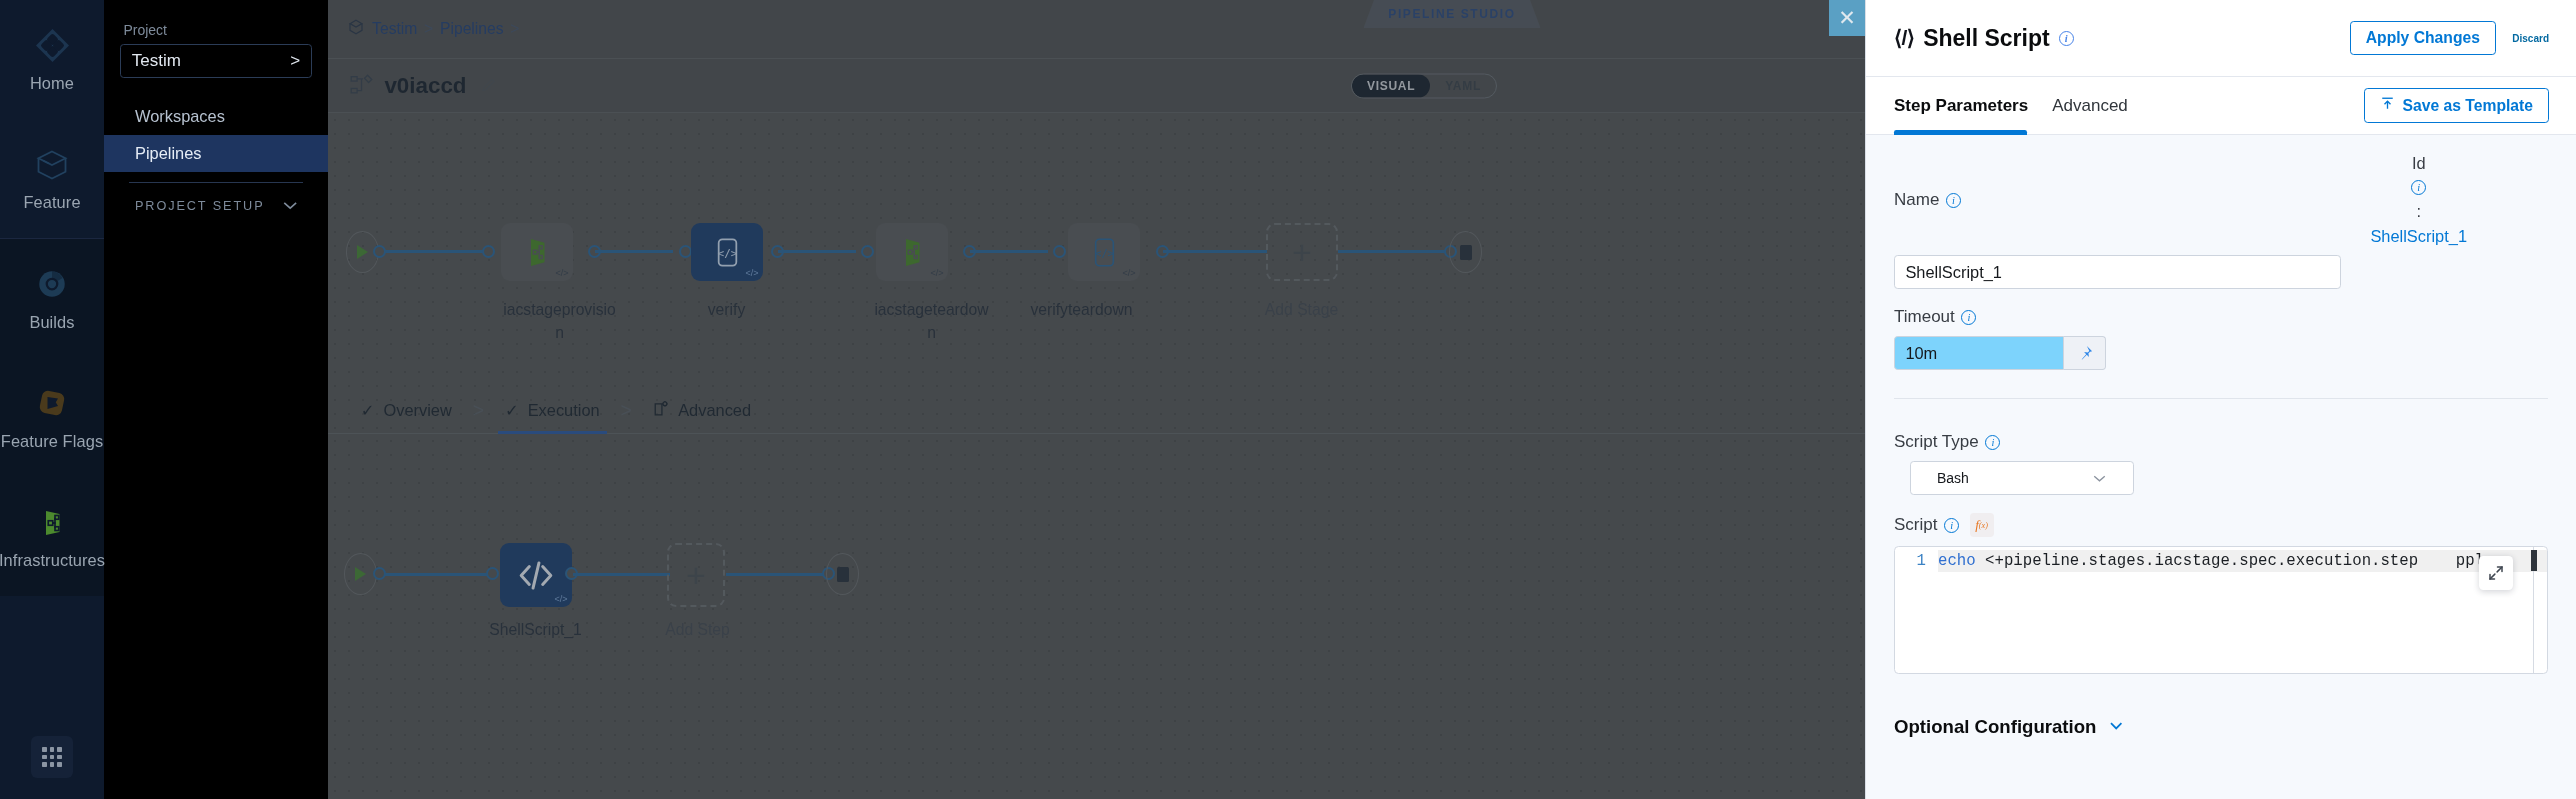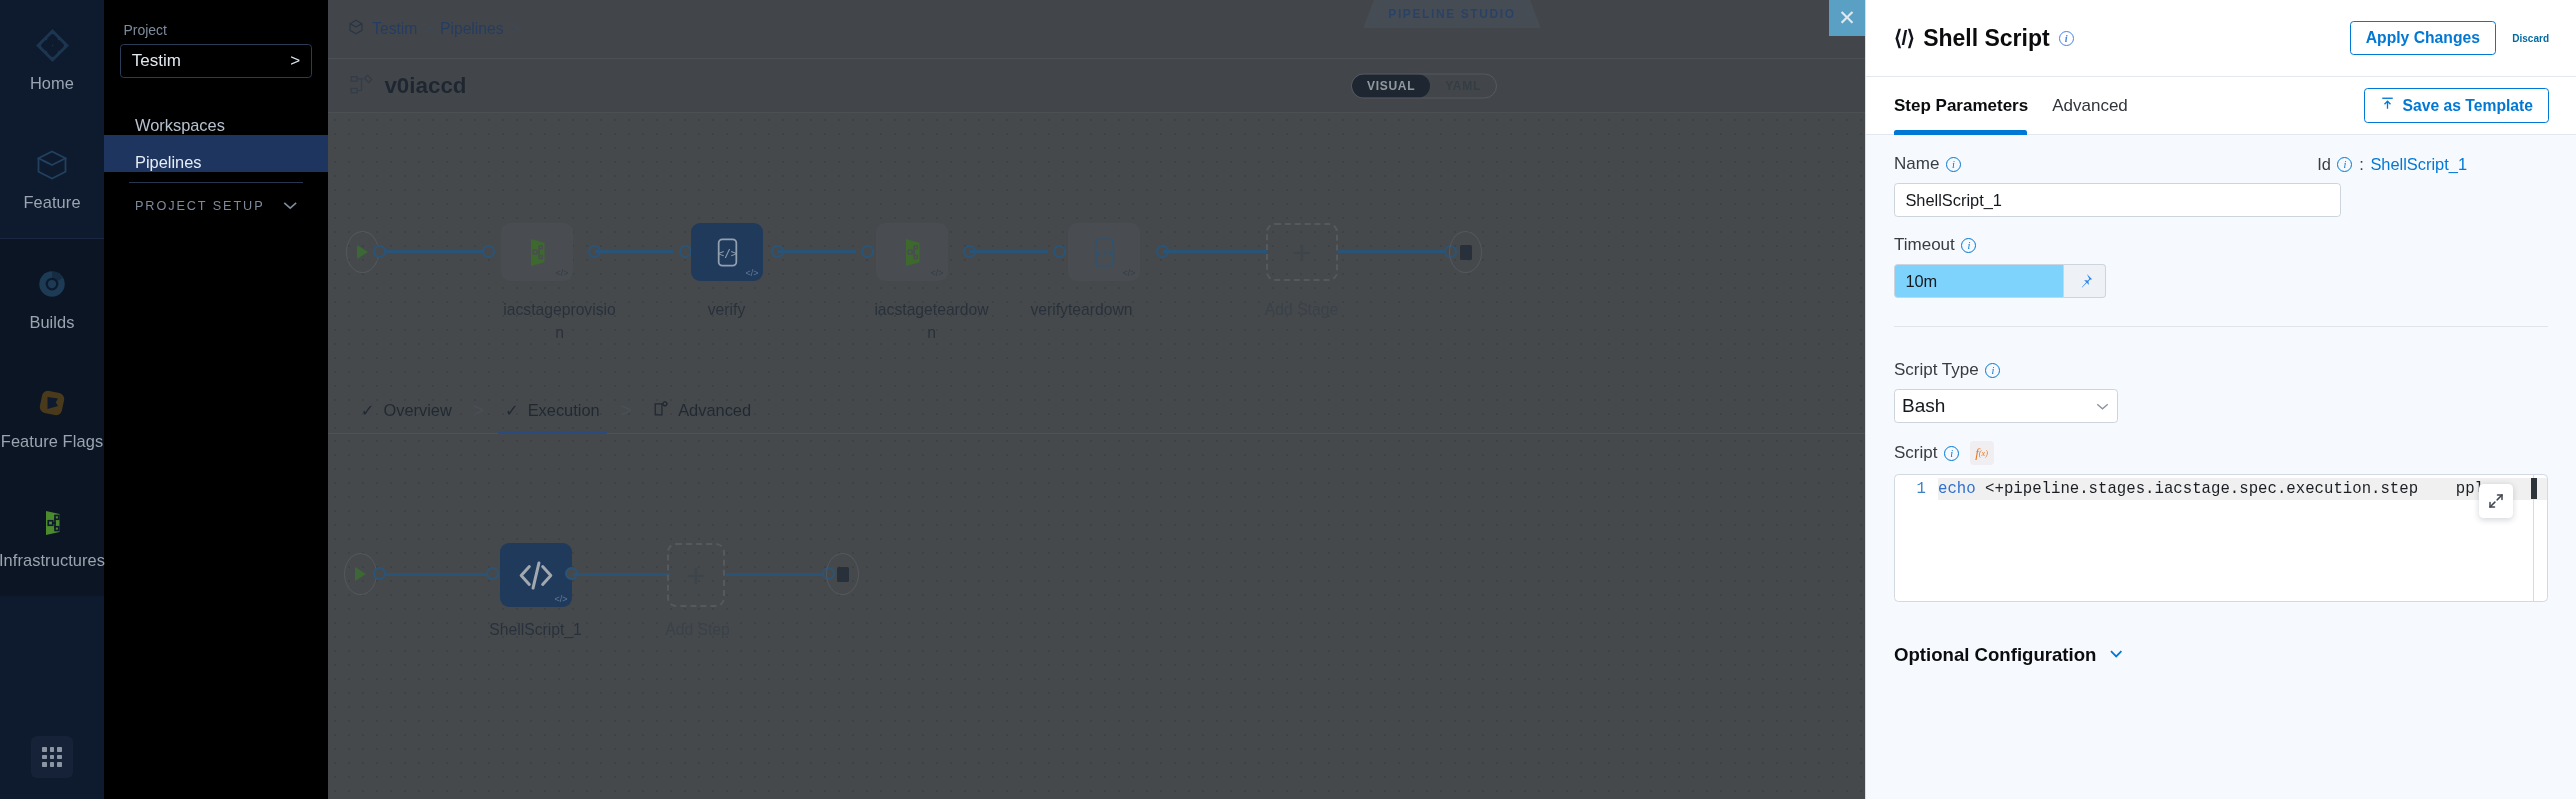--- a/index.html
+++ b/index.html
@@ -46,21 +46,21 @@
     padding: 22.4px 0 0 0; color:#c2cbd6;
   }
   .proj-label { font-size:14px; color:#7e8b9b; padding:0 19.4px 6px 19.4px; }
   .proj-select {
     margin: 0 16.4px; height:34px; border:0.7px solid #2b3c57; border-radius:3.7px;
     display:flex; align-items:center; justify-content:space-between;
     padding: 0 10.4px; font-size:17px; color:#e2e8f0; cursor:pointer;
   }
   .proj-nav { margin-top:19.4px; }
   .proj-nav-item {
-    height:37px; display:flex; align-items:flex-end; padding-left:31px;
+    height:37px; display:flex; align-items:center; padding-left:31px;
     font-size:16.4px; color:#b6c1cf; cursor:pointer;
   }
   .proj-nav-item.active { background:#1e3560; color:#e6edf6; }
   .proj-divider { height:0.7px; background:#273650; margin:10.4px 25px; }
   .proj-setup {
     display:flex; align-items:center; justify-content:space-between;
     padding: 6px 30px 6px 31px; font-size:12.7px; letter-spacing:1.9px;
     color:#7e8b9b; cursor:pointer;
   }
 
@@ -195,21 +195,21 @@
   .tpl-btn {
     margin-left:auto; border:0.7px solid #0278d5; color:#0278d5; background:#fff;
     border-radius:3.7px; font-size:15.7px; font-weight:bold; padding:6.7px 15px;
     display:flex; align-items:center; gap:7.5px; cursor:pointer;
   }
 
   .panel-body { flex:1; overflow:hidden; padding: 19.4px 28px 0 28px; }
 
   .row-label { display:flex; align-items:center; gap:6.7px; font-size:17px; color:#383d44; }
   .row-head { display:flex; align-items:center; }
-  .id-block { margin-left:auto; display:flex; align-items:center; gap:6.7px; font-size:16.4px; color:#383d44; padding-right:81px; }
+  .id-block { margin-left:auto; display:flex; align-items:center; gap:6.7px; font-size:16.4px; color:#383d44; padding-right:81px;flex-direction:column; }
   .id-val { color:#0278d5; }
 
   .inp {
     margin-top:9px; height:34px; width:447px; background:#fff;
     border:0.7px solid #cdd4de; border-radius:3.7px; display:flex; align-items:center;
     padding:0 10.4px; font-size:16.4px; color:#15181c;
   }
   .field { margin-bottom:18px; }
 
   .timeout-wrap { display:flex; margin-top:9px; width:212px; }
@@ -222,21 +222,21 @@
     width:42px; height:34px; background:#eef1f6; border:0.7px solid #cdd4de; border-left:none;
     border-radius:0 3.7px 3.7px 0; display:flex; align-items:center; justify-content:center;
     cursor:pointer;
   }
 
   .hr { height:0.7px; background:#e0e5ec; margin:28px 0 33px 0; }
 
   .select {
     margin-top:9px; width:224px; height:34px; background:#fff;
     border:0.7px solid #cdd4de; border-radius:3.7px; display:flex; align-items:center;
-    justify-content:space-between; padding:0 7px; font-size:19px; color:#15181c; cursor:pointer;
+    justify-content:space-between; padding:0 26px; font-size:14px; color:#15181c; cursor:pointer;margin-left:16px;
   }
   .caret { color:#8b939f; font-size:13.4px; }
 
   .script-head { display:flex; align-items:center; gap:10.4px; margin-top:6px; }
   .fx-btn {
     width:24px; height:24px; background:#f0eef0; border-radius:3.7px;
     display:flex; align-items:center; justify-content:center;
     color:#e87722; font-size:13.4px; font-family:"Liberation Serif",serif; font-style:italic; cursor:pointer;
   }
   .fx-btn sub { font-size:8.2px; }

